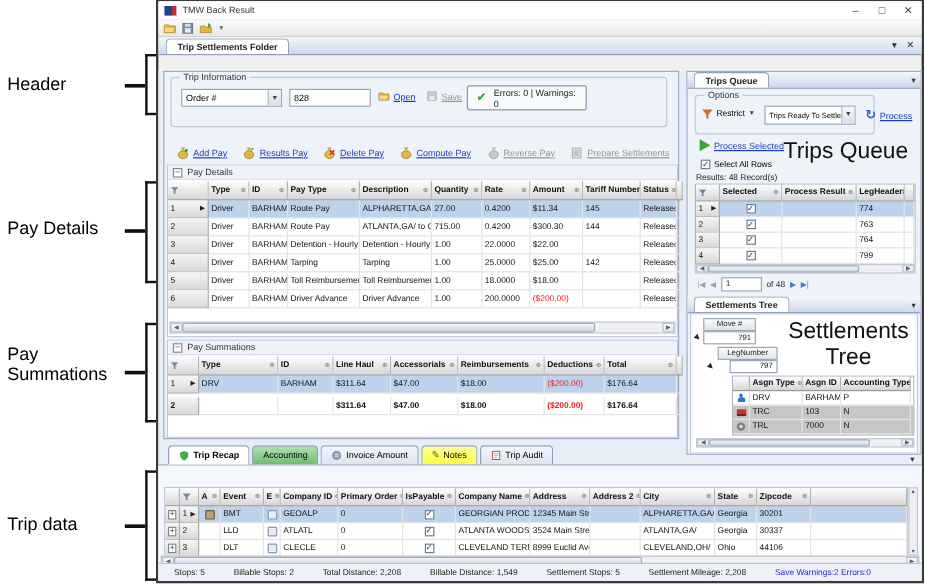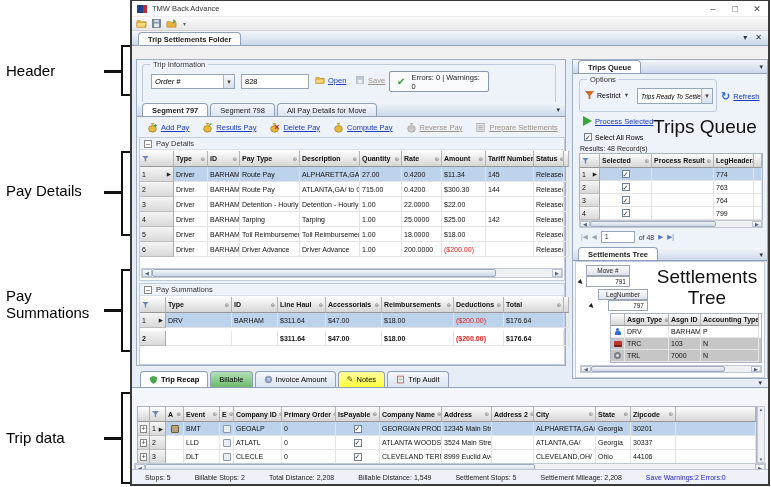--- a/index.html
+++ b/index.html
@@ -40,21 +40,21 @@
   .left-panel { position:absolute; left:4px; top:0; width:430px; height:307px;
                 background:#eef2f9; border:1px solid #9dadc2; }
   .right-panel { position:absolute; left:440px; top:0; width:196px; height:320px;
                  background:#eef2f9; border:1px solid #9dadc2; }
 
   .groupbox { position:absolute; border:1px solid #c0cbdd; border-radius:3px; }
   .grouplabel { position:absolute; top:-5px; left:7px; background:#eef2f9; padding:0 3px; font-size:7.5px; color:#333; }
 
   .textbox { position:absolute; background:#fff; border:1px solid #97a5b8; font-size:7.5px; padding:2px 3px; overflow:hidden; white-space:nowrap; }
   .combo { position:absolute; background:#fff; border:1px solid #97a5b8; font-size:7.5px; display:flex; align-items:center; }
-  .combo .val { flex:1; padding:0 3px; overflow:hidden; white-space:nowrap;font-style:italic; }
+  .combo .val { flex:1; padding:0 3px; overflow:hidden; white-space:nowrap; }
   .combo .dd { width:11px; align-self:stretch; background:linear-gradient(#f4f6f9,#d9e0ea); border-left:1px solid #aab6c6;
                font-size:6px; color:#444; display:flex; align-items:center; justify-content:center; }
   .link { font-size:7.5px; color:#1b3cc0; text-decoration:underline; white-space:nowrap; }
   .link.disabled { color:#9b9289;text-align:center; }
   .iconrow { position:absolute; display:flex; align-items:center; gap:3px; }
 
   .errbox { position:absolute; border:1px solid #8a97a8; border-radius:2px; background:#f8fafc;
             display:flex; align-items:center; gap:6px; padding:0 7px; font-size:7.5px; color:#222; }
   .check { color:#2da12d; font-size:10px; font-weight:bold; }
 
@@ -153,21 +153,21 @@
   <div class="connector" style="left:104px; top:437px; width:17px;"></div>
   <div class="bracket" style="left:121px; top:392px; height:92px;"></div>
 
   <div class="overlay-label" style="left:653px; top:116px;">Trips Queue</div>
   <div class="overlay-label" style="left:648px; top:266px; width:118px; text-align:center;">Settlements Tree</div>
 
   <div class="win">
 
     <div class="titlebar">
       <span class="appicon"></span>
-      <span class="wintitle">TMW Back Advance</span>
+      <span class="wintitle">TMW Back Result</span>
       <span class="wincontrols">
         <span class="wbtn">–</span>
         <span class="wbtn">□</span>
         <span class="wbtn">✕</span>
       </span>
     </div>
 
 
     <div class="toolbar">
       <svg class="tbicon" viewBox="0 0 12 12">
@@ -220,32 +220,20 @@
                 <rect x="3.5" y="6" width="5" height="4" fill="#e8ecf1"></rect>
               </svg>
             <span class="link disabled">Save</span>
           </span>
           <div class="errbox" style="left:246px; top:6px; width:100px; height:21px;">
             <span class="check">✔</span>
             <span>Errors: 0 | Warnings: 0</span>
           </div>
         </div>
 
-        <div class="substrip" style="top:42px;">
-          <span class="tab active">
-              <span>Segment 797</span>
-            </span>
-          <span class="tab">
-              <span>Segment 798</span>
-            </span>
-          <span class="tab">
-              <span>All Pay Details for Move</span>
-            </span>
-          <span style="position:absolute; right:5px; top:4px; font-size:7px; color:#333;">▾</span>
-        </div>
 
         <div style="position:absolute; left:0; top:58px; width:100%; height:18px; display:flex; align-items:center; padding-left:10px; gap:13px;">
           <span class="iconrow" style="position:static;">
             <svg class="tbicon" viewBox="0 0 12 12">
                 <path d="M4 1h4L6.8 3H5.2z" fill="#caa22a"></path>
                 <ellipse cx="6" cy="7.5" rx="4.2" ry="3.6" fill="#e6b83c" stroke="#8a6914" stroke-width="0.6"></ellipse>
                 <path d="M9 2.2v3M7.5 3.7h3" stroke="#2f9a2f" stroke-width="1.1"></path>
               </svg>
             <span class="link">Add Pay</span>
           </span>
@@ -515,35 +503,35 @@
       </div>
 
       <div class="right-panel">
         <div class="substrip" style="top:0; height:14px;">
           <span class="tab active">
               <span>Trips Queue</span>
             </span>
           <span style="position:absolute; right:4px; top:3px; font-size:7px; color:#333;">▾</span>
         </div>
 
-        <div class="groupbox" style="left:6px; top:19px; width:138px; height:33px;padding-left:44px;">
+        <div class="groupbox" style="left:6px; top:19px; width:150px; height:33px;padding-left:44px;">
           <span class="grouplabel">Options</span>
           <span class="iconrow" style="left:5px; top:11px;">
             <span class="funnel-lg"></span>
             <span style="font-size:7px;">Restrict</span>
             <span style="font-size:5.5px; color:#444;">▼</span>
           </span>
           <div class="combo" style="left:57px; top:8px; width:76px; height:16px;">
             <span class="val" style="font-size:6.3px;">Trips Ready To Settle</span>
             <span class="dd">▼</span>
           </div>
         </div>
         <span class="iconrow" style="left:148px; top:31px;">
           <span class="refreshicon">↻</span>
-          <span class="link">Refresh</span>
+          <span class="link">Process</span>
         </span>
 
         <span class="iconrow" style="left:10px; top:56px;">
           <span class="playicon"></span>
           <span class="link">Process Selected</span>
         </span>
 
         <span class="iconrow" style="left:11px; top:73px;">
           <span class="cbx">
               <span class="tick">✓</span>
@@ -709,21 +697,21 @@
       </div>
 
       <div style="position:absolute; left:0; top:311px; right:0; height:18px; border-bottom:1px solid #8fa0b8; display:flex; align-items:flex-end; padding-left:8px;">
         <span class="btab active">
           <svg width="9" height="10" viewBox="0 0 12 12">
               <path d="M6 1l4 1.5v3c0 3-2.5 4.5-4 5-1.5-.5-4-2-4-5v-3z" fill="#3fae49" stroke="#1d7a26" stroke-width="0.6"></path>
             </svg>
           <span>Trip Recap</span>
         </span>
         <span class="btab green">
-            <span>Billable</span>
+            <span>Accounting</span>
           </span>
         <span class="btab">
           <svg width="9" height="9" viewBox="0 0 12 12">
               <circle cx="6" cy="6" r="4.5" fill="#8fa3c0" stroke="#5a7194" stroke-width="0.6"></circle>
               <path d="M4 5h4M4 7h4" stroke="#fff" stroke-width="0.8"></path>
             </svg>
           <span>Invoice Amount</span>
         </span>
         <span class="btab yellow">
           <span class="pencil">✎</span>

